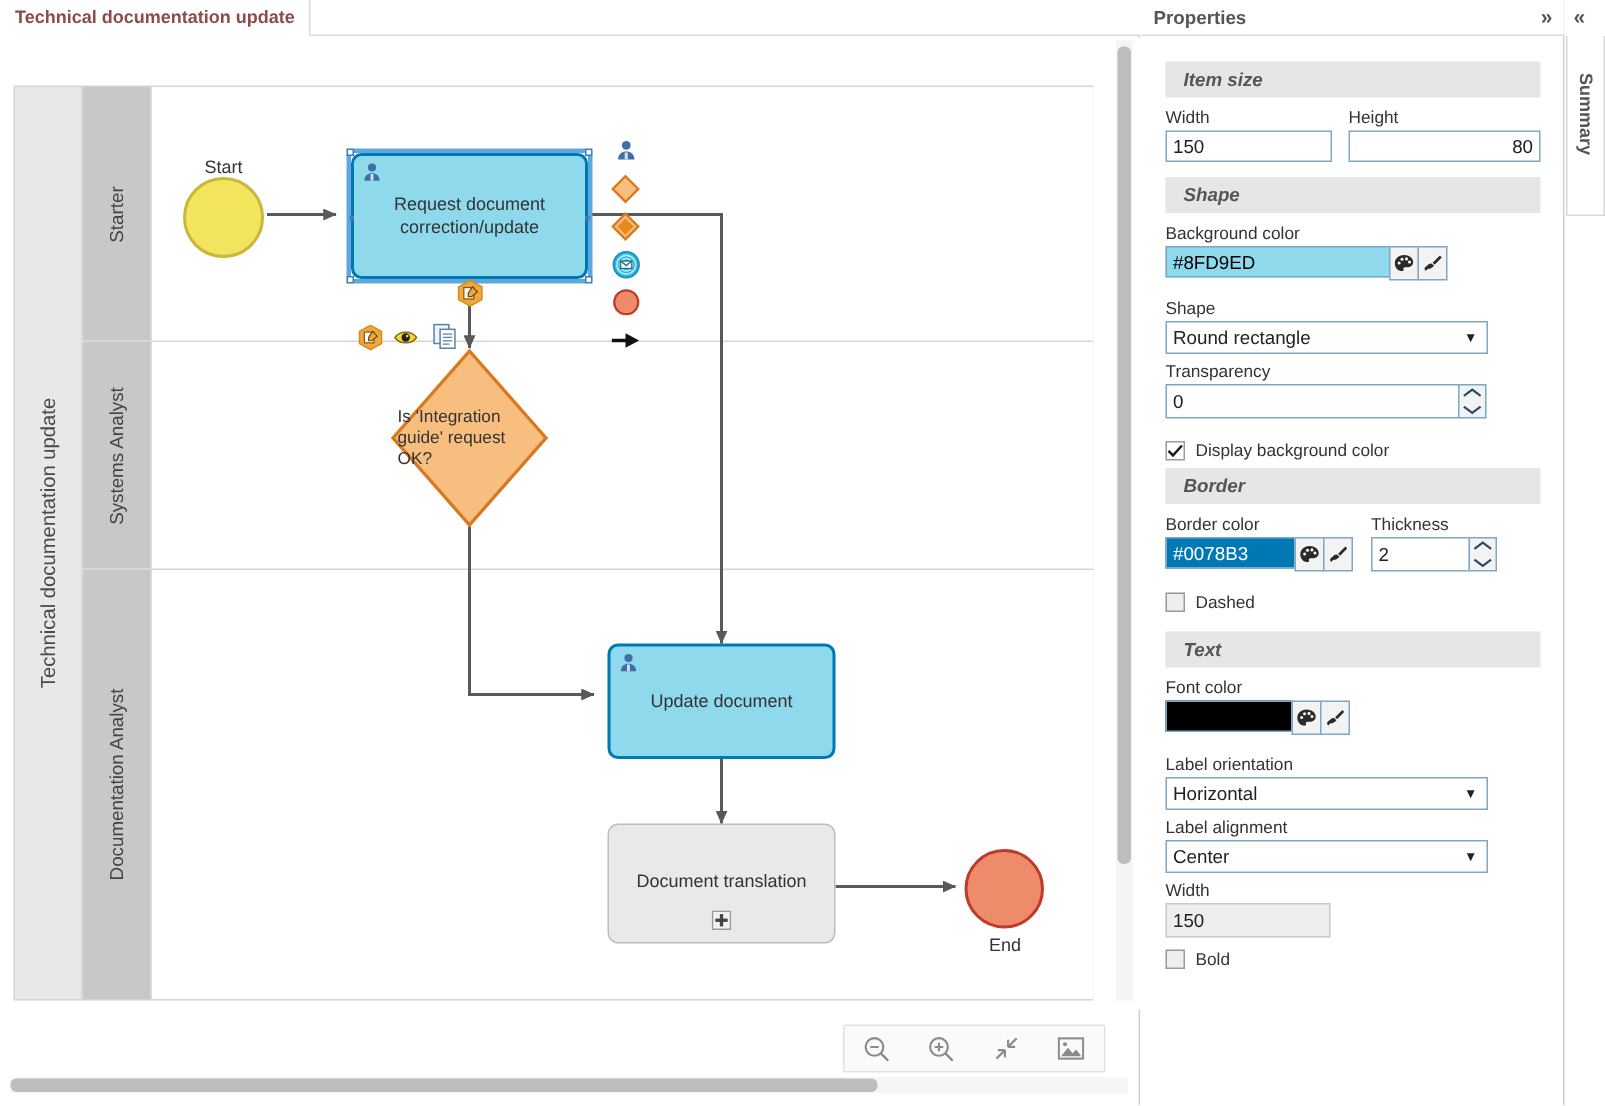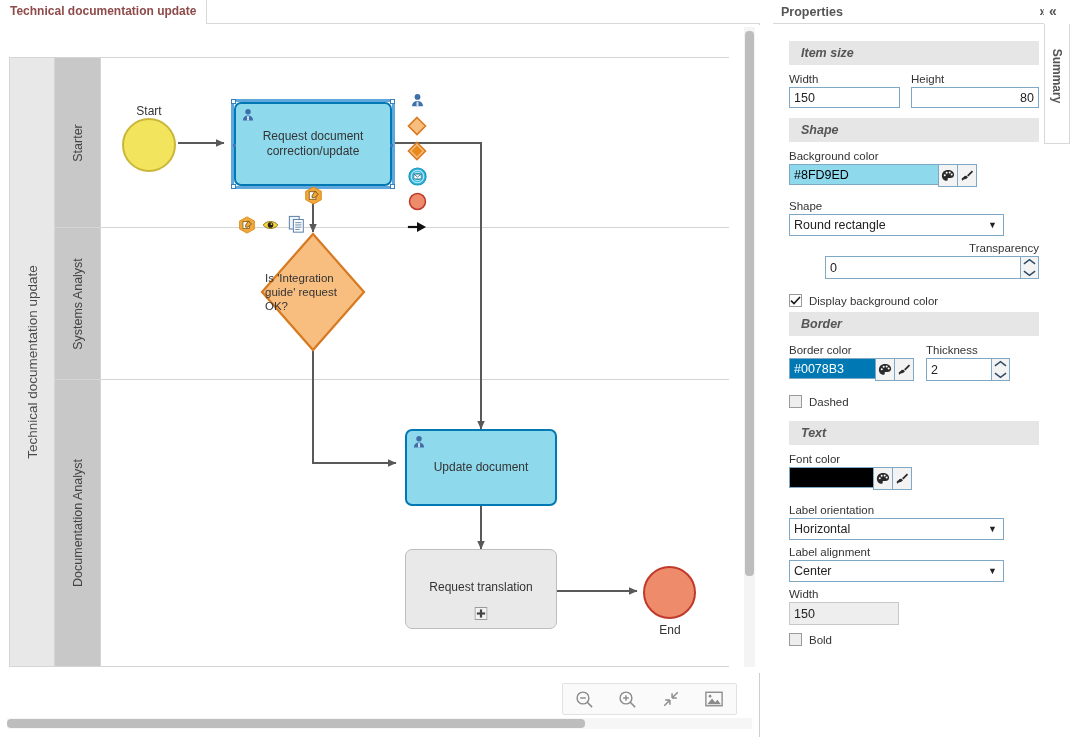--- a/index.html
+++ b/index.html
@@ -239,21 +239,20 @@
     background: #bdbdbd;
     border-radius: 4px;
   }
 
   
   #props-pane {
     position: absolute; left: 761px; top: 0;
     width: 282px; height: 737px;
     background: #ffffff;
     border-right: 1px solid #cfcfcf;
-    margin-left: 12px;
   }
   #props-header {
     position: absolute; left: 0; top: 0;
     width: 282px; height: 24px;
     background: #ffffff;
     border-bottom: 1px solid #d8d8d8;
   }
   #props-title {
     position: absolute; left: 8px; top: 5px;
     font-size: 12.5px; font-weight: bold; color: #555;
@@ -507,21 +506,21 @@
         <div class="node task-box task-blue" style="left:405px; top:404px; width:152px; height:77px;">
           <svg class="node-user-icon" viewBox="0 0 16 16" width="14" height="14">
             <circle cx="8" cy="4.2" r="3.1" fill="#3E6FA8"></circle>
             <path d="M2.2 14.2 C2.2 10.4 5 8.6 8 8.6 C11 8.6 13.8 10.4 13.8 14.2 Z" fill="#3E6FA8"></path>
             <rect x="6.9" y="9.2" width="2.2" height="5" fill="#cfe2f3"></rect>
           </svg>
           <span>Update document</span>
         </div>
 
         <div class="node task-box task-grey" style="left:405px; top:524px; width:152px; height:80px;">
-          <span style="position:absolute; left:0; right:0; top:30px; text-align:center;">Request translation</span>
+          <span style="position:absolute; left:0; right:0; top:30px; text-align:center;">Document translation</span>
           <svg style="position:absolute; left:50%; bottom:8px; transform:translateX(-50%);" width="13" height="13" viewBox="0 0 13 13">
             <rect x="0.5" y="0.5" width="12" height="12" fill="#f2f2f2" stroke="#9a9a9a" stroke-width="1"></rect>
             <rect x="5.4" y="2.4" width="2.2" height="8.2" fill="#444"></rect>
             <rect x="2.4" y="5.4" width="8.2" height="2.2" fill="#444"></rect>
           </svg>
         </div>
 
         <div class="node ev-circle" style="left:643px; top:541px; width:53px; height:53px; background:#ED8B6B; border:2px solid #C0392B;"></div>
         <div class="node-label-outside" style="left:632px; top:598px; width:76px;">End</div>
 
@@ -664,21 +663,21 @@
       </div>
 
       <div class="col" style="margin-bottom:6px;">
         <span class="fld-label">Shape</span>
         <div class="select-box" style="width:215px;">
           <span>Round rectangle</span>
           <span class="select-caret">▼</span>
         </div>
       </div>
 
-      <div class="col" style="margin-bottom:8px;align-items:flex-end;">
+      <div class="col" style="margin-bottom:8px;">
         <span class="fld-label">Transparency</span>
         <div class="row" style="gap:0;">
           <input class="txt-input" style="width: 196px; height: 23px;" value="0">
           <div class="spinner">
             <svg width="13" height="8" viewBox="0 0 14 8" style="margin-top:1px;">
               <path d="M1,6 L7,1.6 L13,6" fill="none" stroke="#2c4a66" stroke-width="1.6"></path>
             </svg>
             <svg width="13" height="8" viewBox="0 0 14 8" style="margin-bottom:1px;">
               <path d="M1,2 L7,6.4 L13,2" fill="none" stroke="#2c4a66" stroke-width="1.6"></path>
             </svg>

